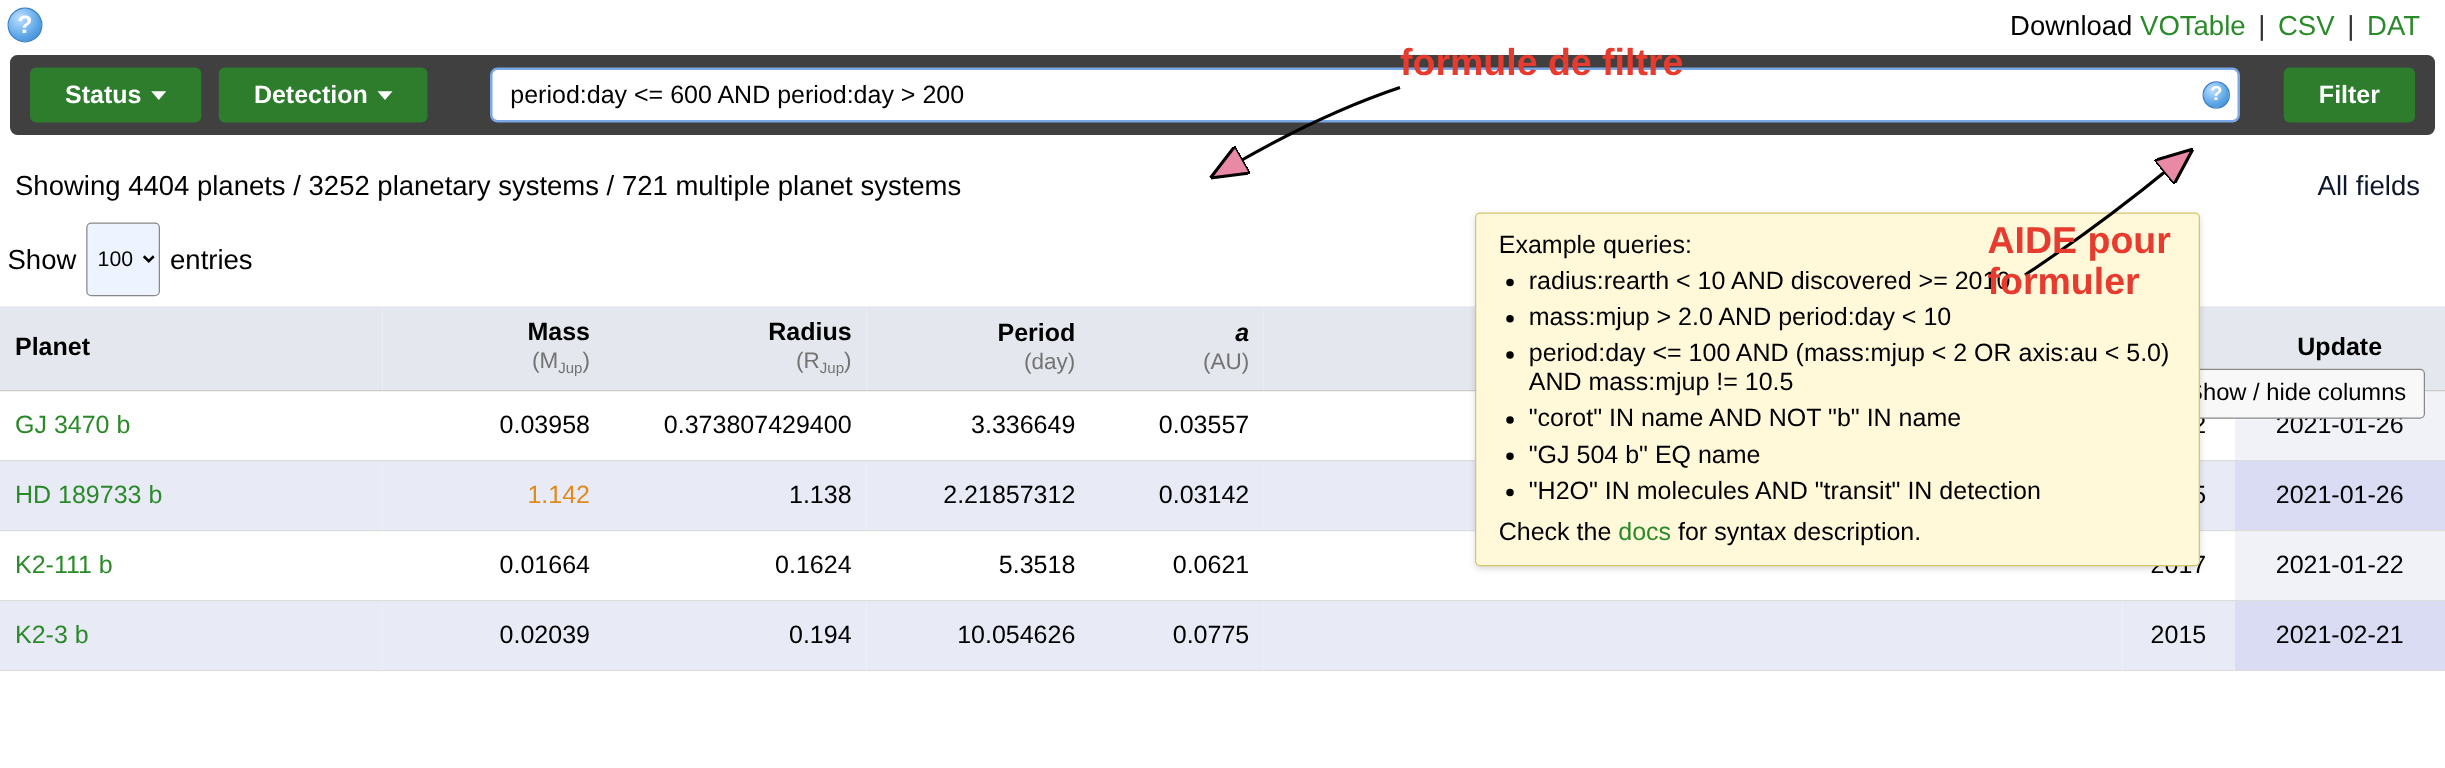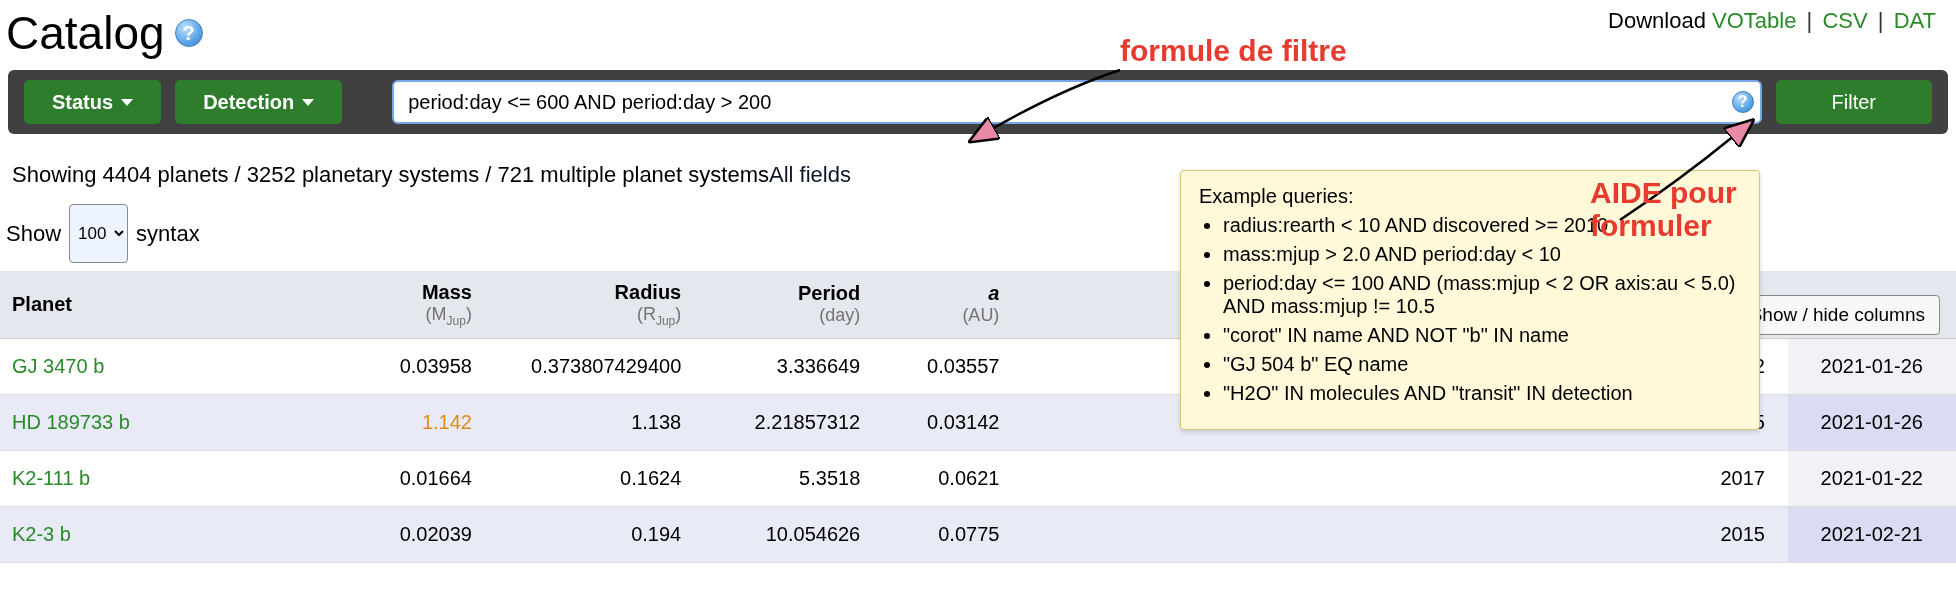--- a/index.html
+++ b/index.html
@@ -97,26 +97,28 @@
     right: 8px;
     top: 50%;
     transform: translateY(-50%);
   }
   .btn-filter {
     background: #2d7d2d;
     color: #fff;
     border: none;
     border-radius: 5px;
     font-size: 20px;
-    font-weight: normal;
-    padding: 10px 56px;
+    font-weight: bold;
+    padding: 10px 28px;
     cursor: pointer;
+    margin-left: 21px;
   }
   .summary-row {
     display: flex;
+    justify-content: space-between;
     align-items: center;
     padding: 28px 20px 10px 12px;
     font-size: 22px;
   }
   .all-fields { color: #0f172a; cursor: pointer; }
   .entries-row {
     display: flex;
     align-items: center;
     gap: 8px;
     padding: 6px 12px 8px 6px;
@@ -199,21 +201,20 @@
   svg.arrow {
     position: absolute;
     z-index: 19;
     overflow: visible;
   }
 </style>
 </head>
 <body>
 
 <h1 class="page-title">
-  <span>Catalog</span>
   <span class="help-circle">?</span>
 </h1>
 
 <div class="download-row">
   <span>Download</span>
   <span class="link">VOTable</span>
   <span class="sep">|</span>
   <span class="link">CSV</span>
   <span class="sep">|</span>
   <span class="link">DAT</span>
@@ -238,21 +239,21 @@
 <div class="summary-row">
   <span>Showing 4404 planets / 3252 planetary systems / 721 multiple planet systems</span>
   <span class="all-fields">All fields</span>
 </div>
 
 <div class="entries-row">
   <span>Show</span>
   <select class="entries-select">
     <option>100</option>
   </select>
-  <span>syntax</span>
+  <span>entries</span>
 </div>
 
 <button class="show-hide-btn">Show / hide columns</button>
 
 <table class="data">
   <thead>
     <tr>
       <th style="width:310px;margin-top:20px;"><span>Planet</span></th>
       <th class="right" style="width:180px;">
         <span>Mass</span><span class="unit">(M<sub>Jup</sub>)</span>
@@ -318,20 +319,23 @@
 <div class="tooltip">
   <div>Example queries:</div>
   <ul id="tooltip-list">
       <li>radius:rearth &lt; 10 AND discovered &gt;= 2010</li>
       <li>mass:mjup &gt; 2.0 AND period:day &lt; 10</li>
       <li>period:day &lt;= 100 AND (mass:mjup &lt; 2 OR axis:au &lt; 5.0) AND mass:mjup != 10.5</li>
       <li>"corot" IN name AND NOT "b" IN name</li>
       <li>"GJ 504 b" EQ name</li>
       <li>"H2O" IN molecules AND "transit" IN detection</li>
     </ul>
+  <div>
+    <span>Check the </span><span class="docs">docs</span><span> for syntax description.</span>
+  </div>
 </div>
 
 <div class="annot annot1">formule de filtre</div>
 <div class="annot annot2">
   <span>AIDE pour</span><br><span>formuler</span>
 </div>
 
 <svg class="arrow" style="left:960px; top:60px;" width="200" height="100">
   <defs>
     <marker id="ah1" markerWidth="12" markerHeight="10" refX="2" refY="5" orient="auto">

